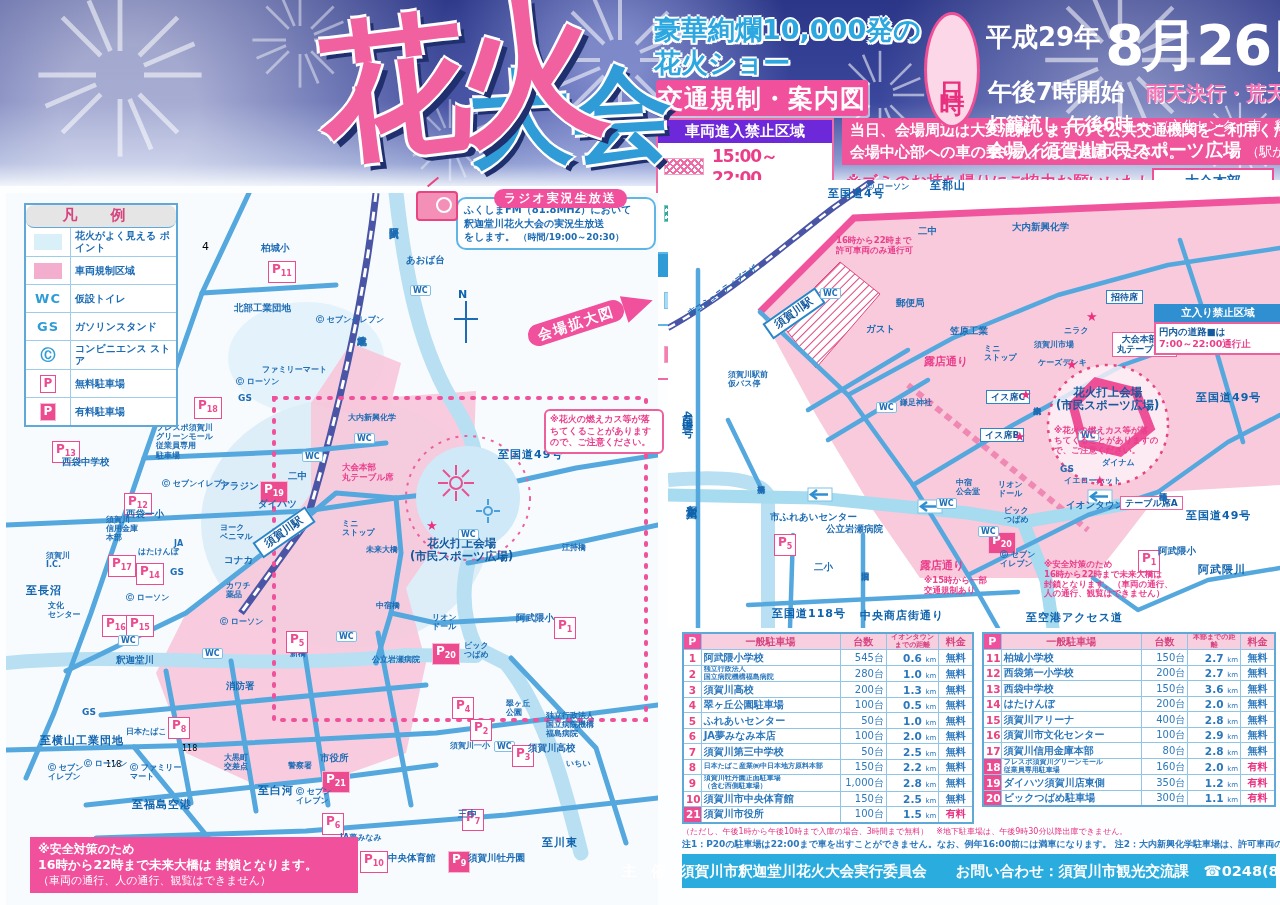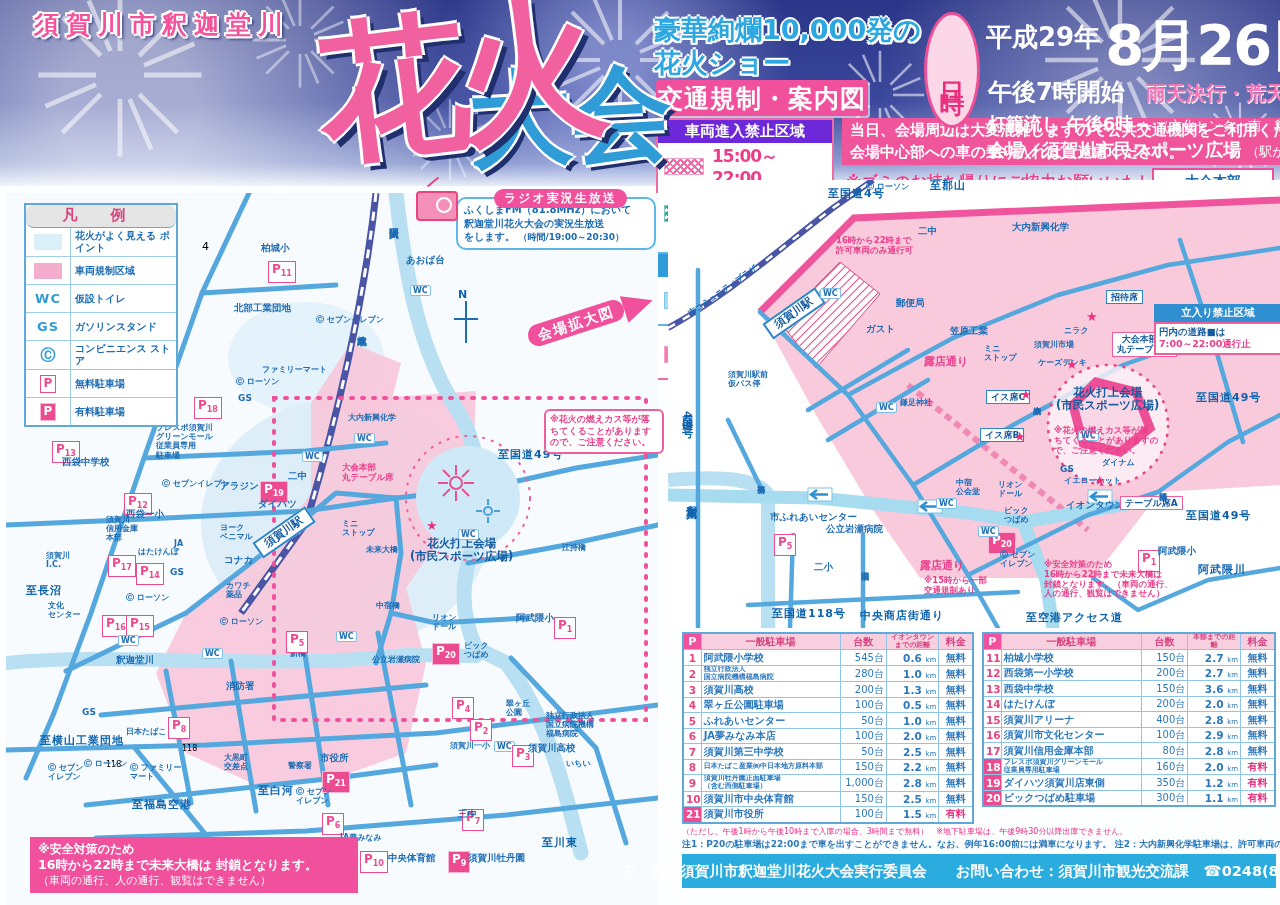--- a/index.html
+++ b/index.html
@@ -169,21 +169,20 @@
         </g>
       </defs>
       <use href="#bu" transform="translate(120,75) scale(2.4)"></use>
       <use href="#bu" transform="translate(300,40) scale(1.4)" opacity="0.8"></use>
       <use href="#bu" transform="translate(620,60) scale(2.0)"></use>
       <use href="#bu" transform="translate(880,95) scale(1.3)"></use>
       <use href="#bu" transform="translate(1120,60) scale(2.2)"></use>
       <use href="#bu" transform="translate(1240,140) scale(1.1)"></use>
       <use href="#bu" transform="translate(450,140) scale(1.2)" opacity="0.7"></use>
     </svg>
-    <div class="t-river">須賀川市釈迦堂川</div>
     <div class="brush1">花火</div>
     <div class="brush2">大会</div>
     <div class="show1">豪華絢爛10,000発の</div>
     <div class="show2">花火ショー</div>
     <div class="regbadge">交通規制・案内図</div>
     <div class="nichiji">日時</div>
     <div class="dateline">
       <span class="dl-era">平成29年</span>
       <span class="dl-big">8月26日</span>
       

